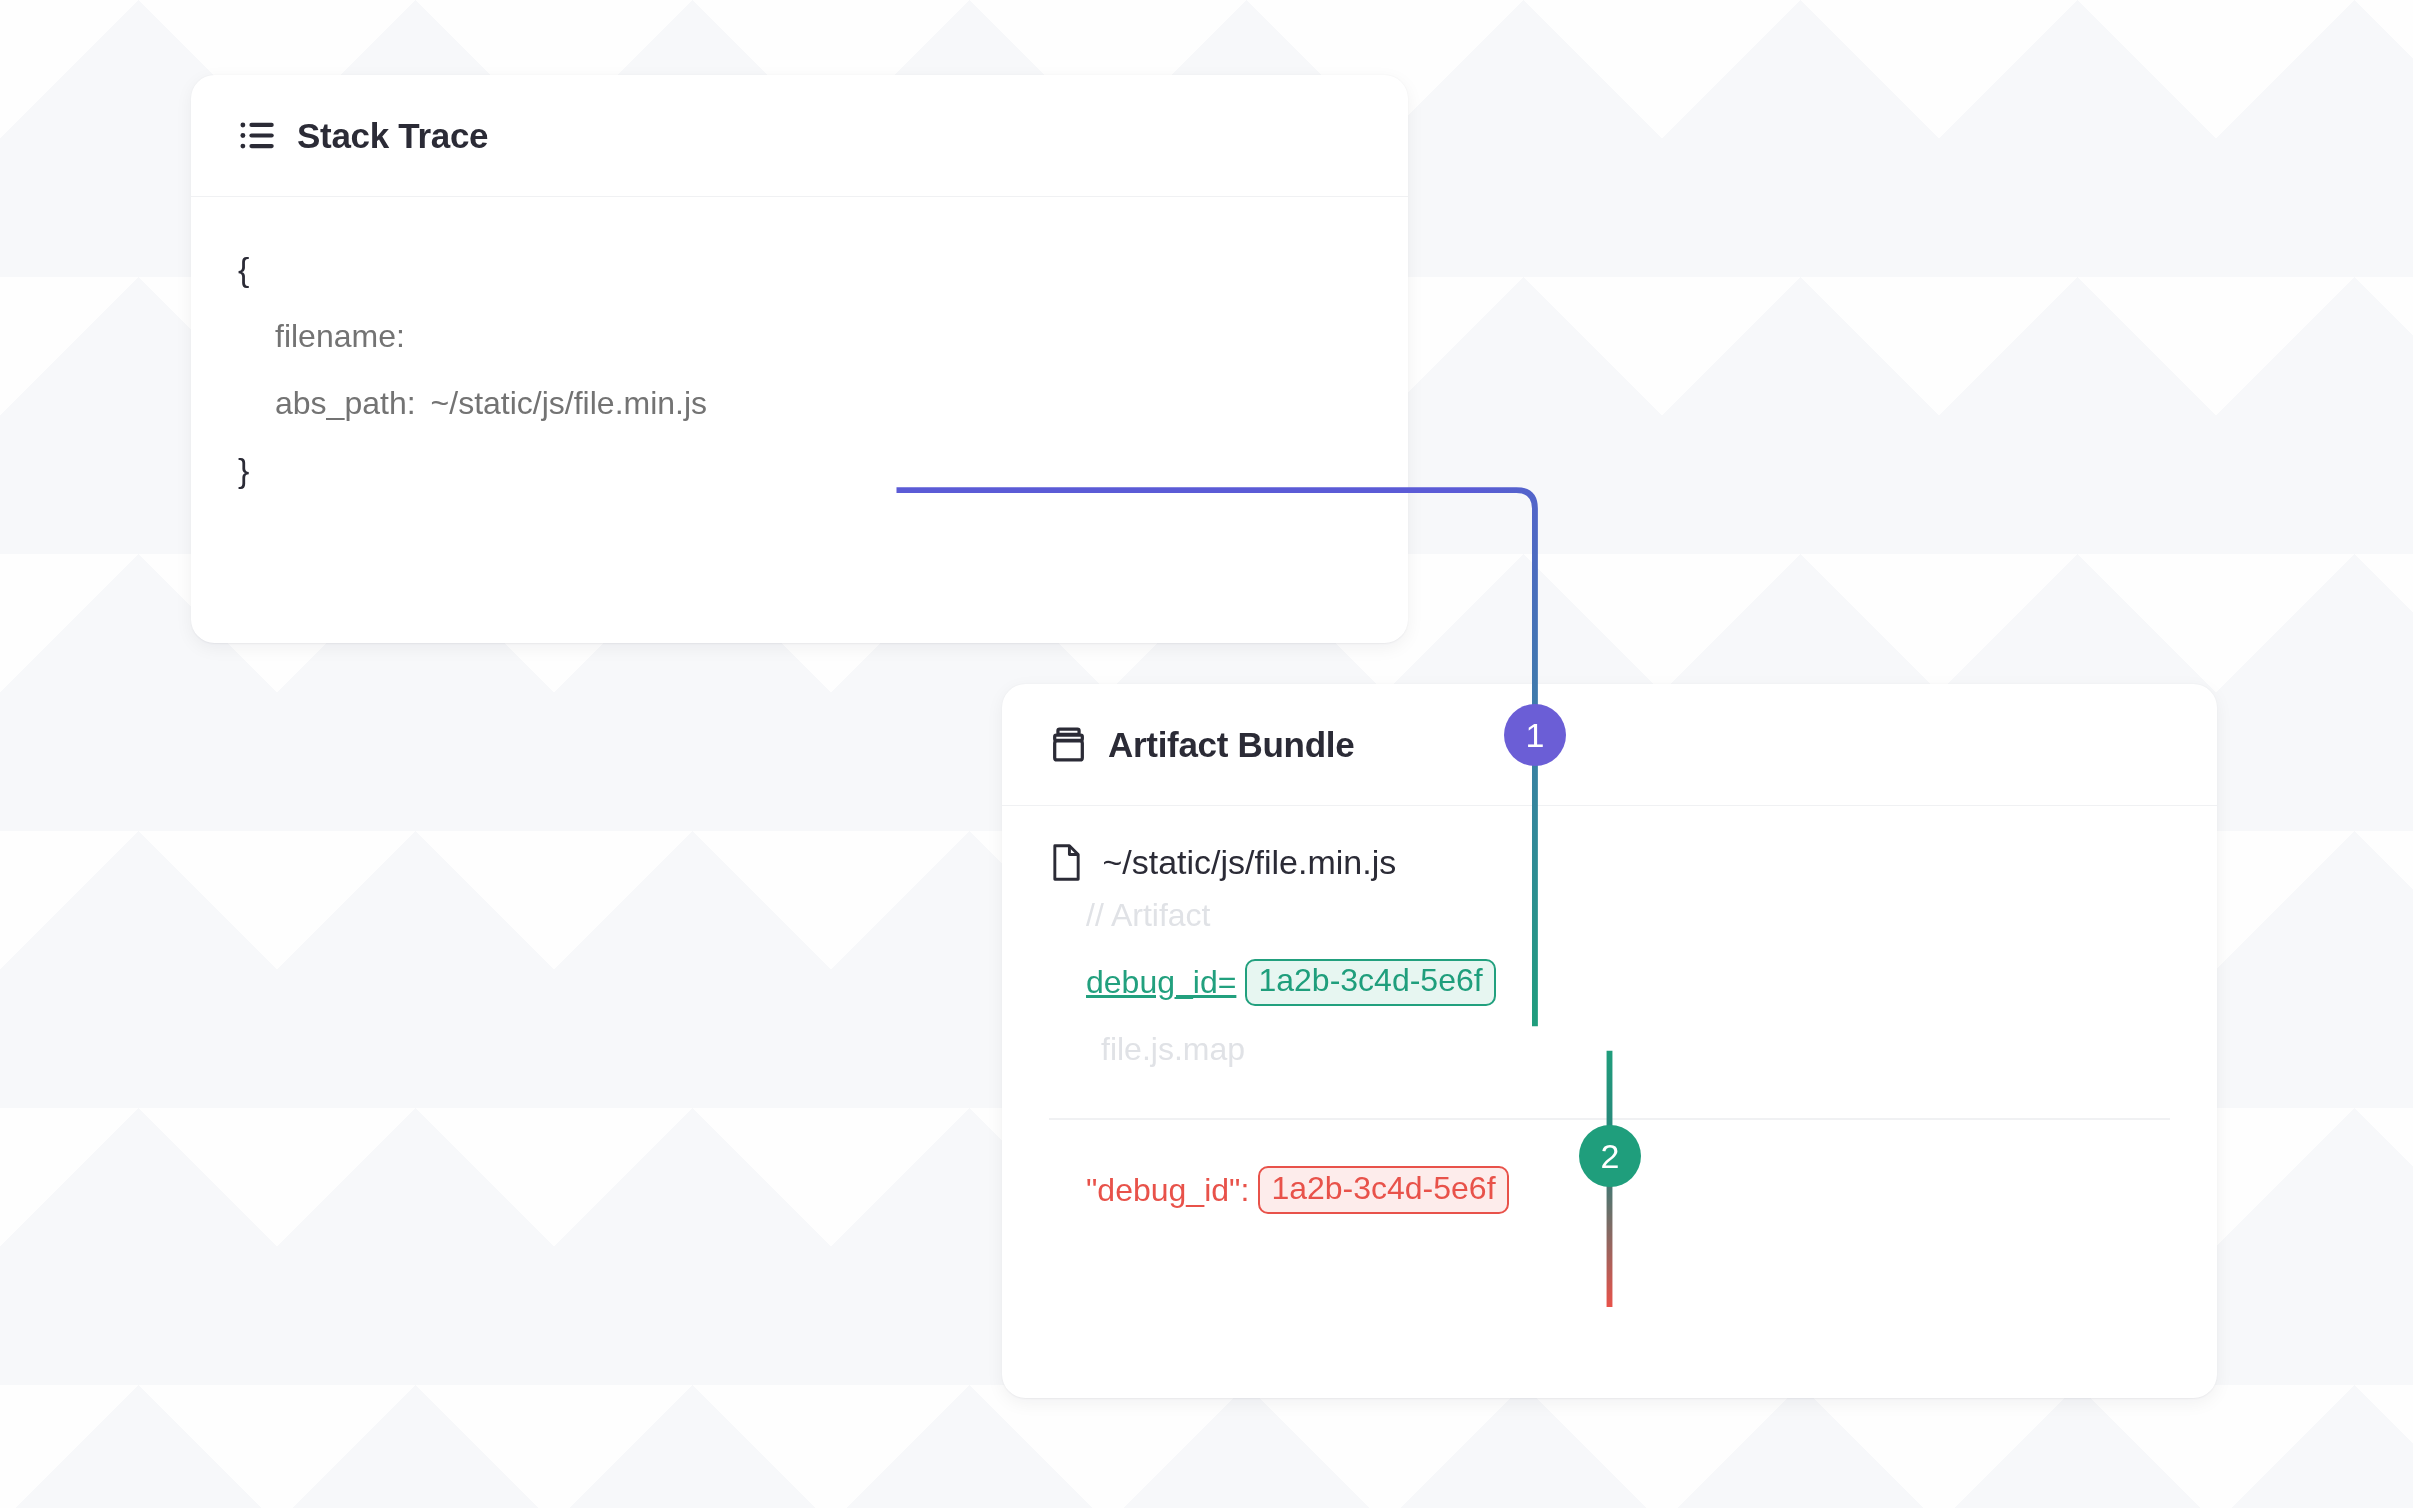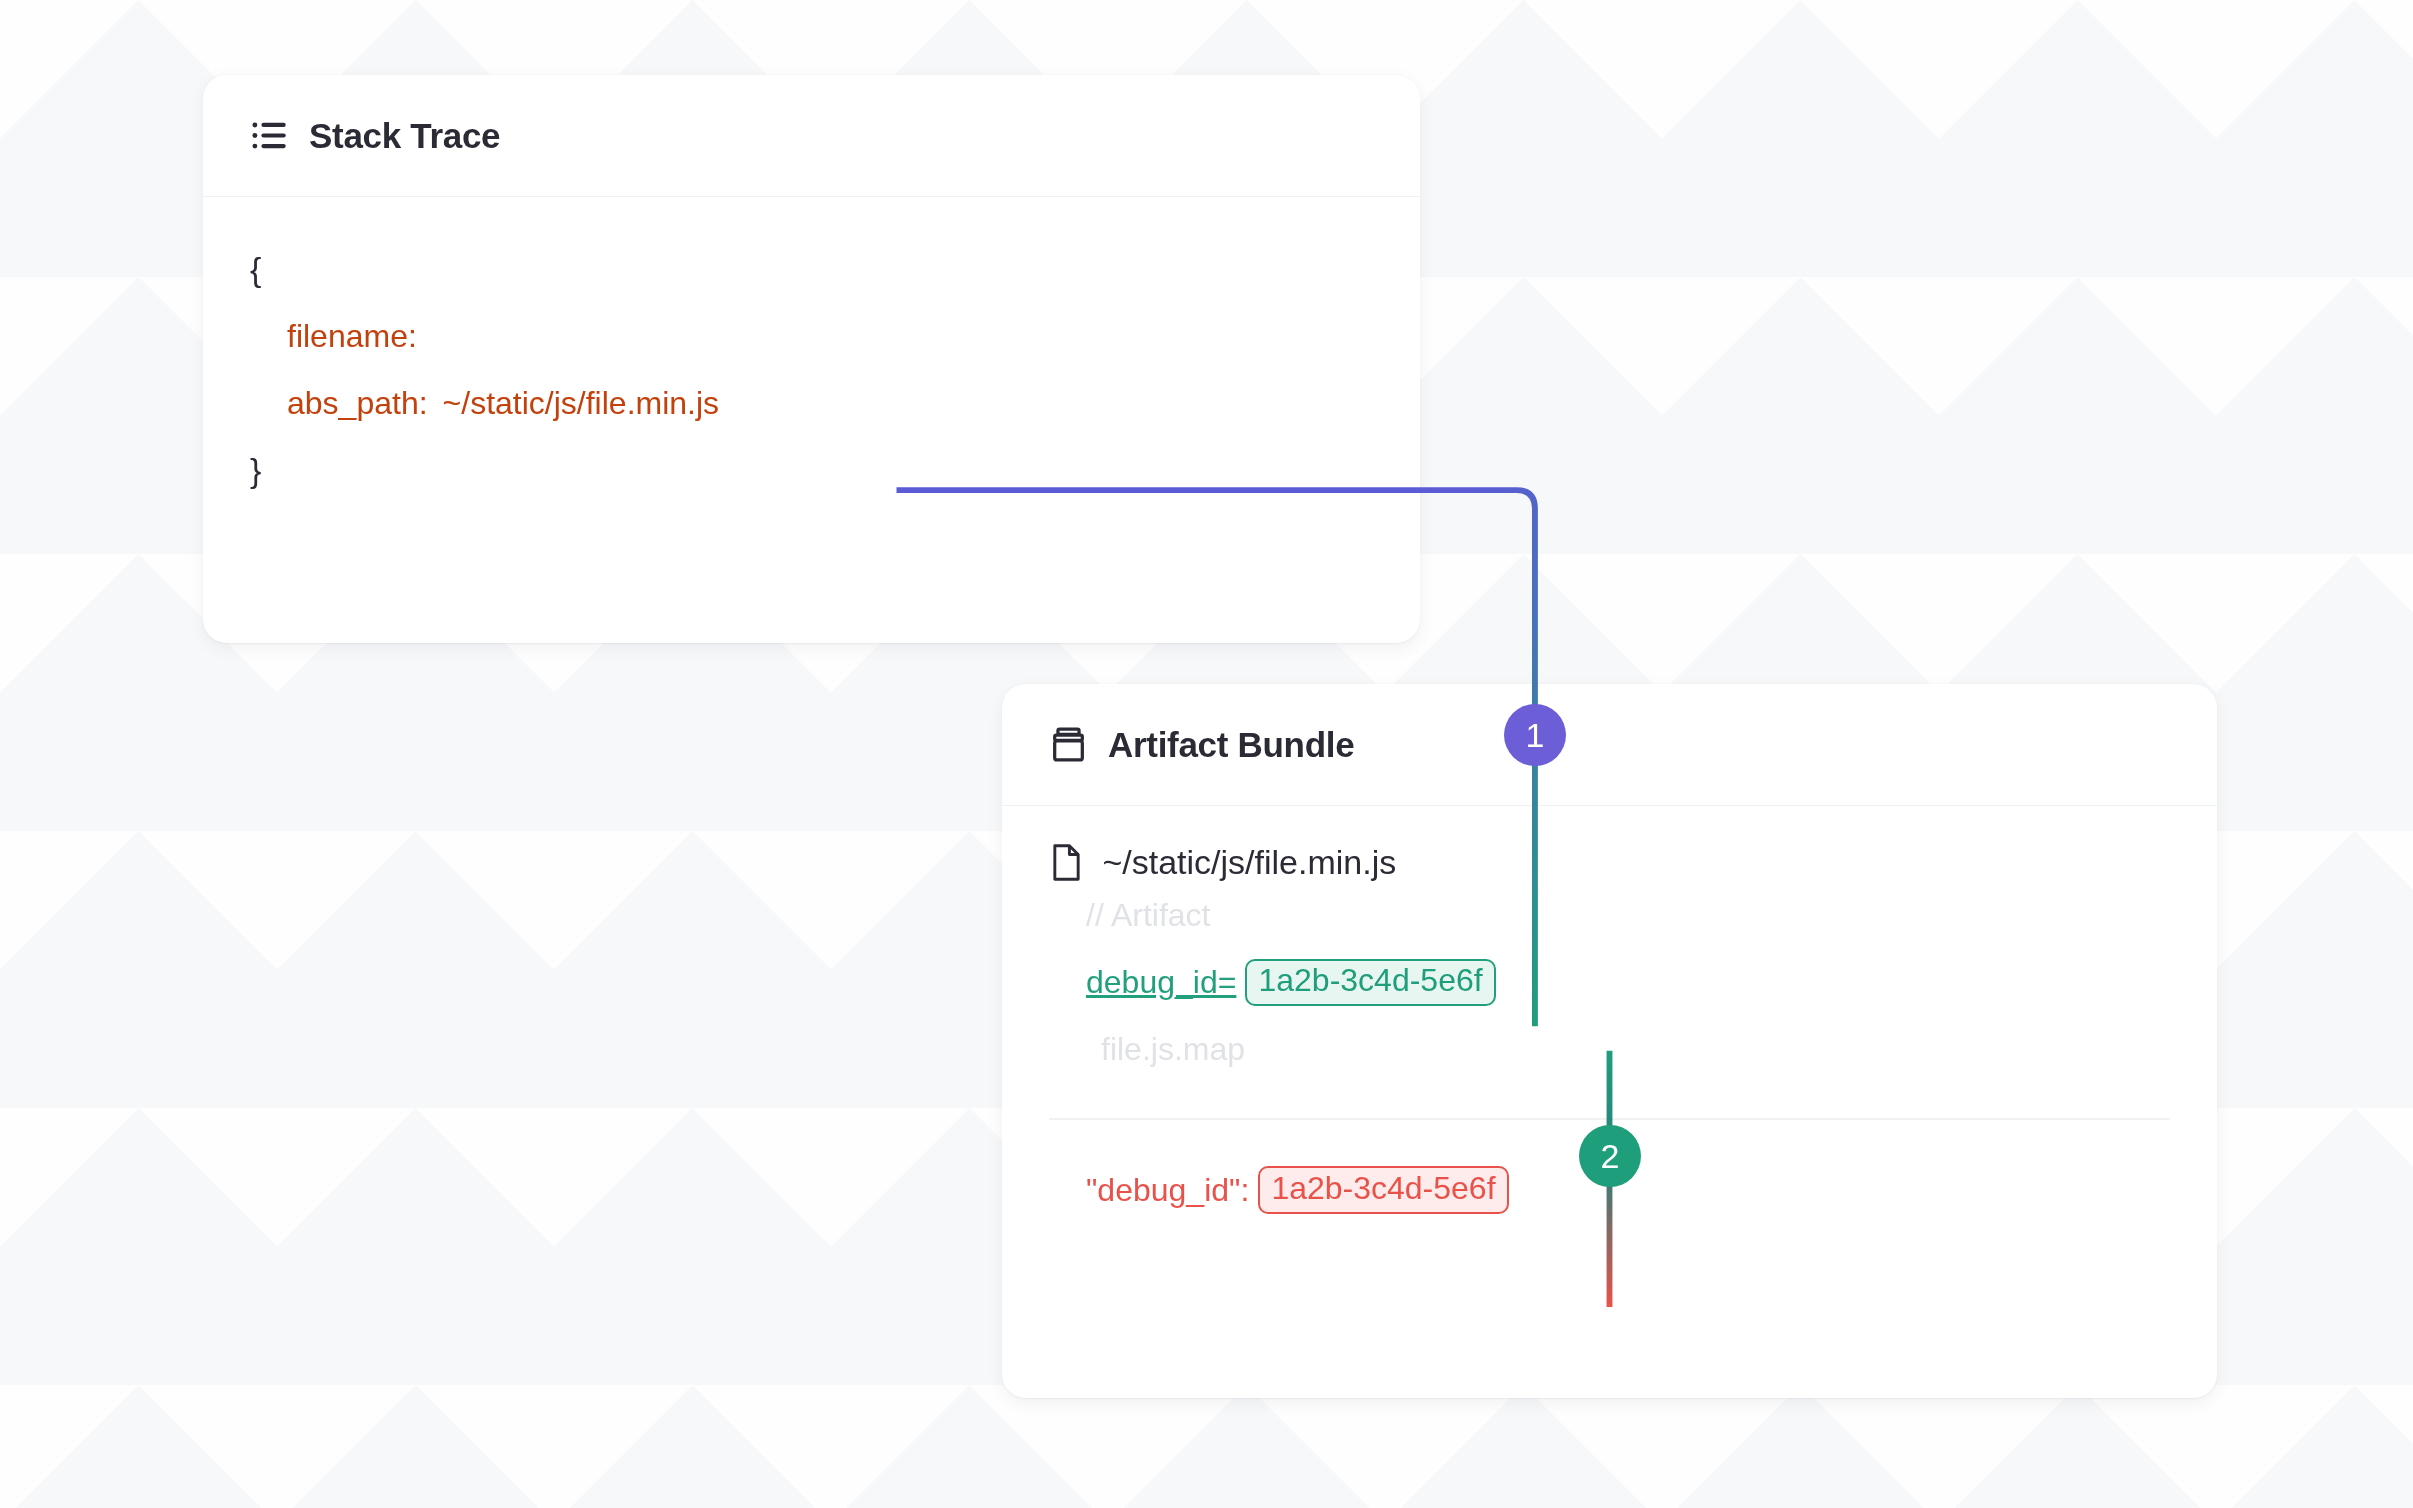--- a/index.html
+++ b/index.html
@@ -34,21 +34,21 @@
   }
 
   
   .card {
     position: absolute;
     background: #ffffff;
     border-radius: 23.5px;
     box-shadow: 0 0.8px 1.7px rgba(16,24,40,.05), 0 5px 18.4px rgba(16,24,40,.055);
     z-index: 2;
   }
-  #stack-trace-card { left: 203px; top: 75px; width: 1217px; height: 568px; }
+  #stack-trace-card { left: 191px; top: 75px; width: 1217px; height: 568px; }
   #artifact-card    { left: 1002px; top: 684px; width: 1215px; height: 714px; text-align: right; }
 
   .card-header {
     display: flex;
     align-items: center;
     gap: 20px;
     height: 122px;
     padding: 0 47px;
     border-bottom: 1.7px solid #f0f1f3;
   }
@@ -69,21 +69,21 @@
   .code-line {
     display: flex;
     align-items: center;
     font-family: "Liberation Sans", sans-serif;
     font-size: 32px;
     line-height: 67px;
     white-space: nowrap;
   }
   .brace { color: #2b2b36; font-size: 34px; font-weight: 500; }
 
-  .dim       { color: #c2410c; }
+  .dim       { color: #737373; }
   .dim-2     { color: #e0e2e6; }
   .gap-sm    { display:inline-block; width: 15px; }
 
   .indent { padding-left: 37px; }
 
   .label-purple { color: #5b5bd6; }
   .label-teal   { color: #22a07e; text-decoration: underline; }
   .label-red    { color: #e8524a; }
 
   .chip {

